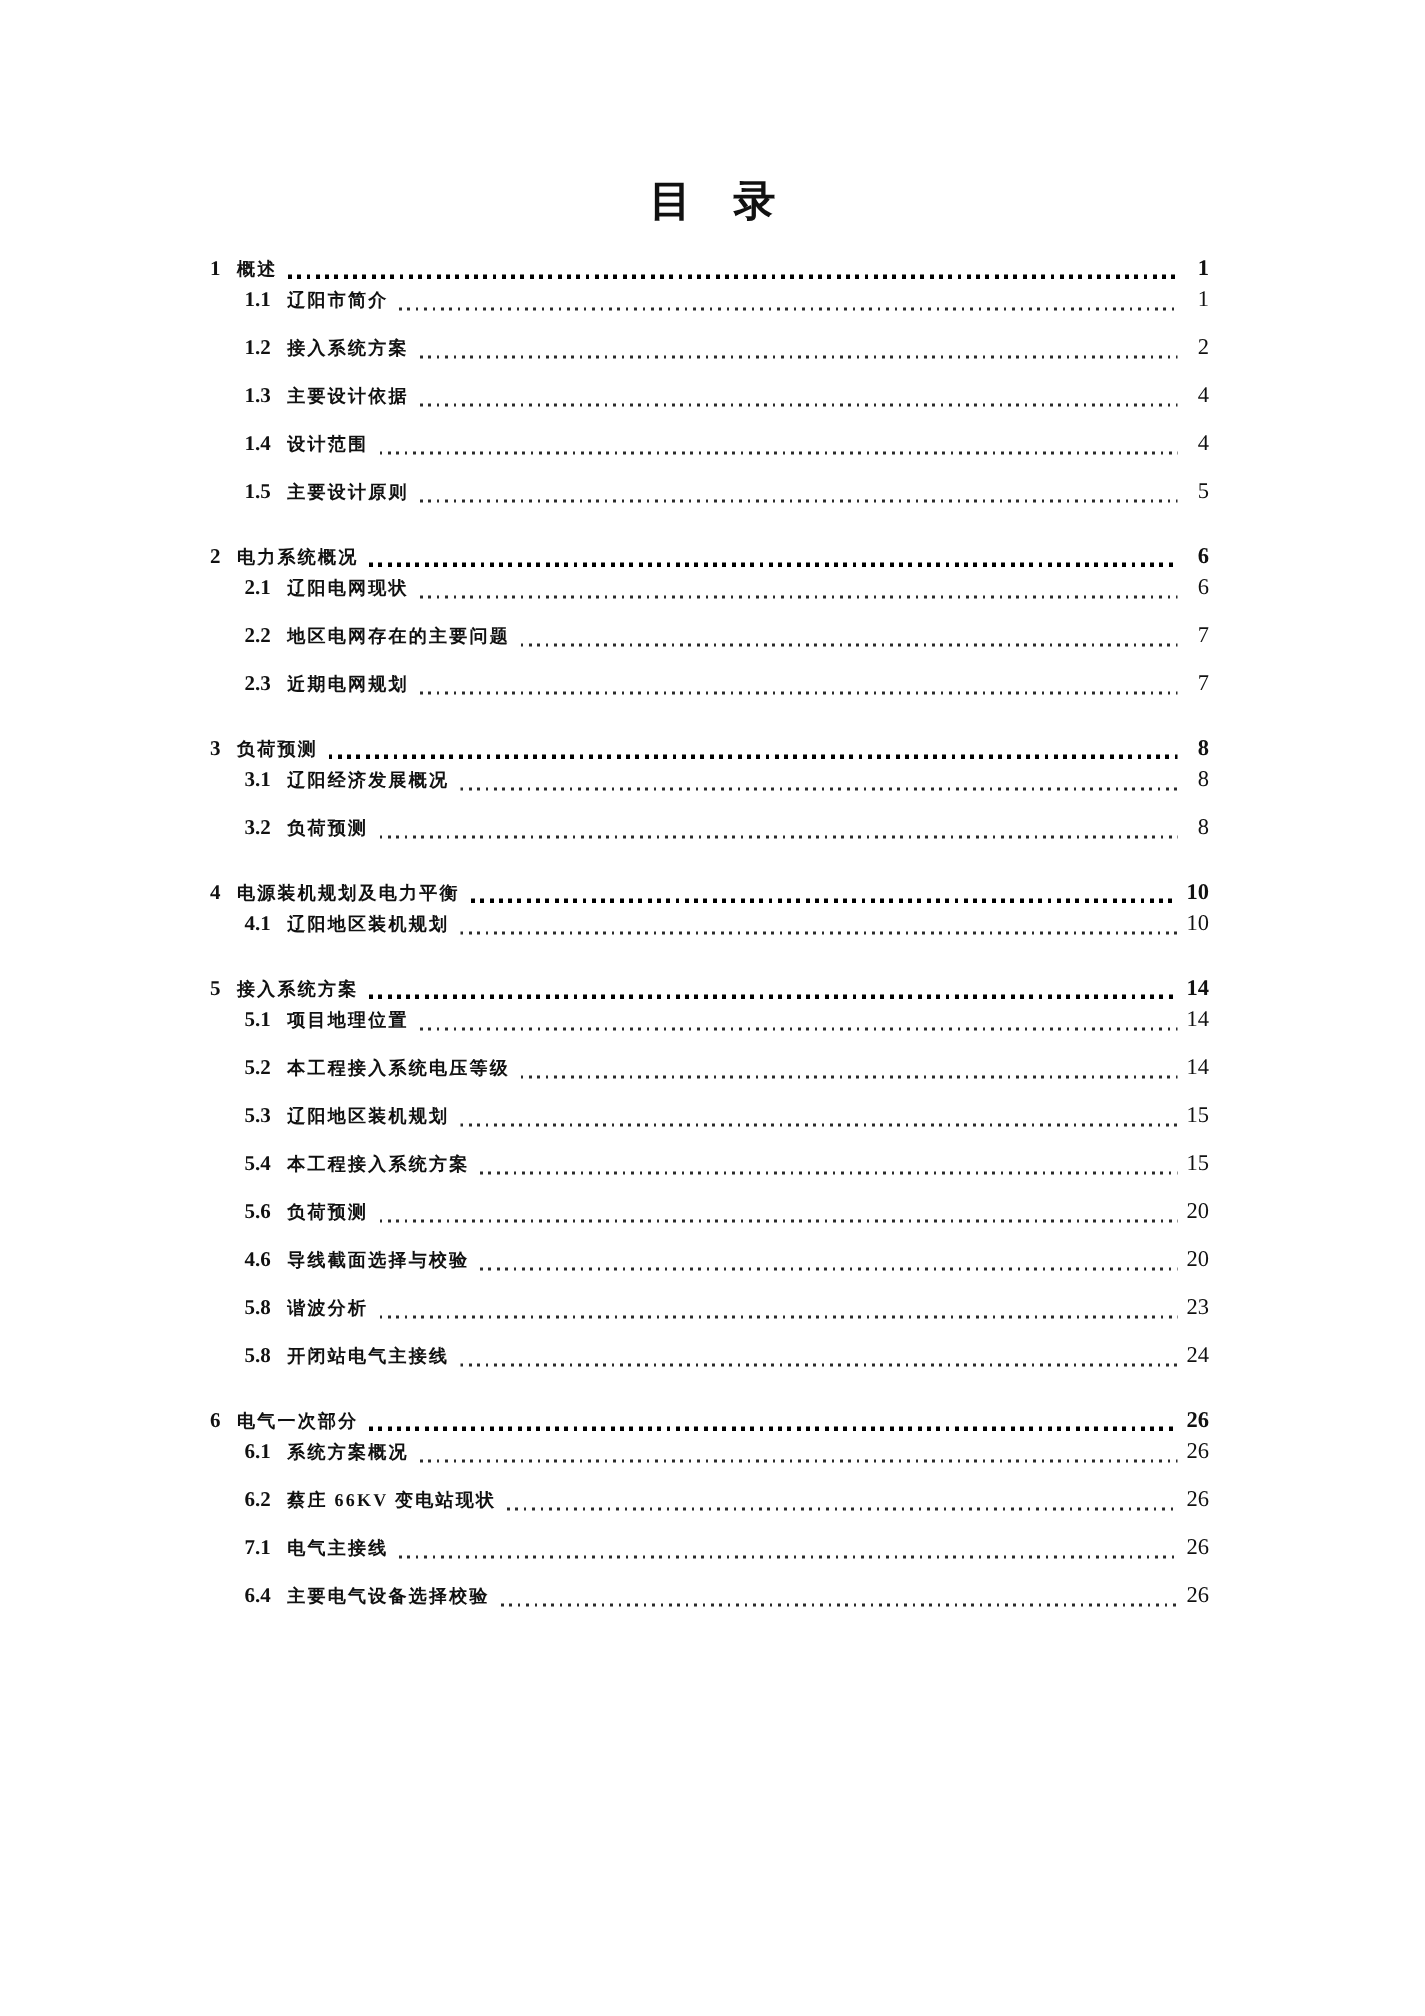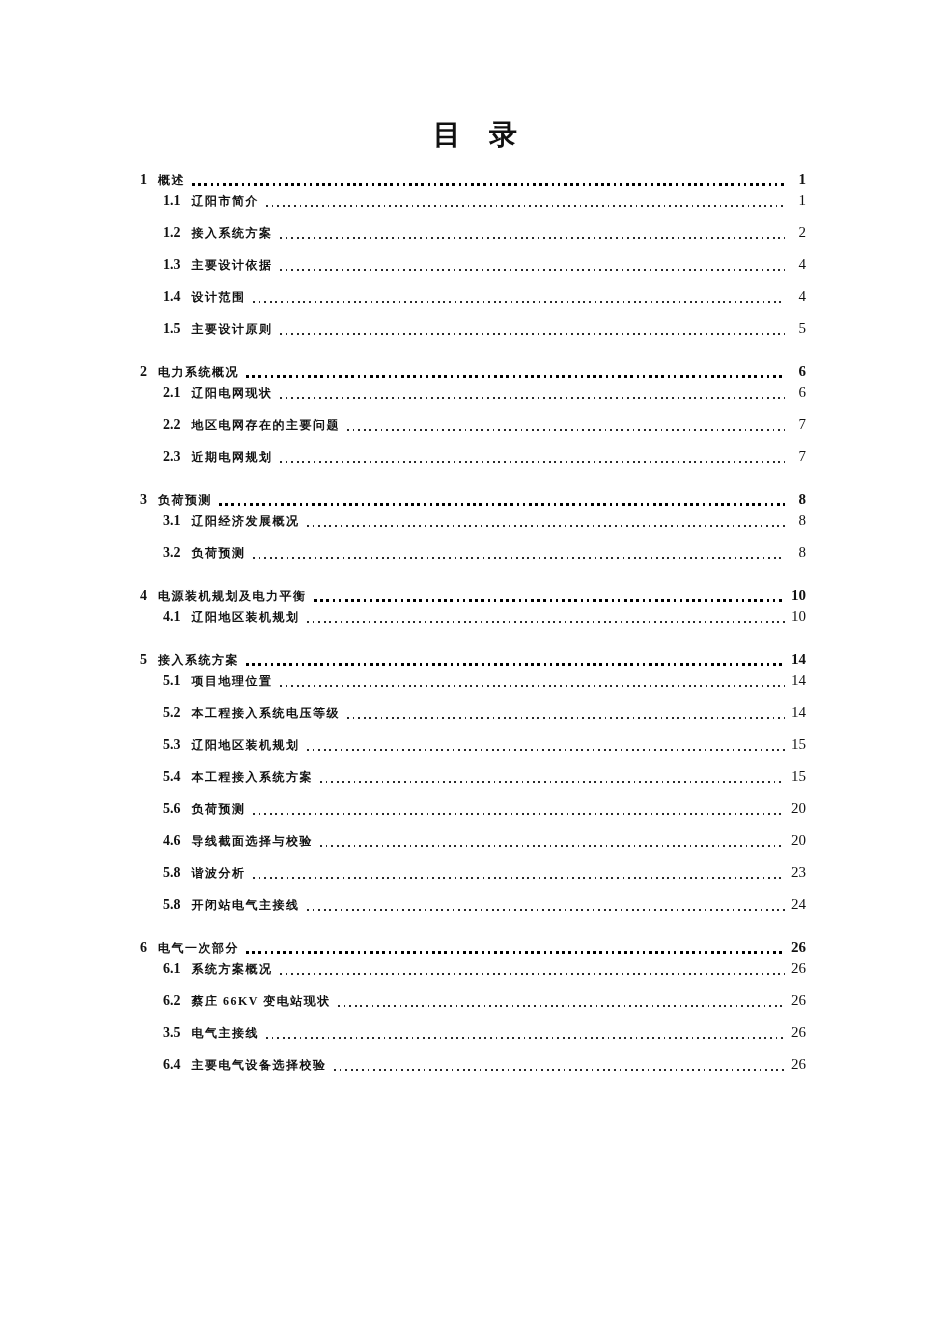--- a/index.html
+++ b/index.html
@@ -252,21 +252,21 @@
         <span class="leader"></span>
         <span class="page-no">26</span>
       </div>
       <div class="row sub mt-sub">
         <span class="num">6.2</span>
         <span class="ttl">蔡庄 66KV 变电站现状</span>
         <span class="leader"></span>
         <span class="page-no">26</span>
       </div>
       <div class="row sub mt-sub">
-        <span class="num">3.5</span>
+        <span class="num">7.1</span>
         <span class="ttl">电气主接线</span>
         <span class="leader"></span>
         <span class="page-no">26</span>
       </div>
       <div class="row sub mt-sub">
         <span class="num">6.4</span>
         <span class="ttl">主要电气设备选择校验</span>
         <span class="leader"></span>
         <span class="page-no">26</span>
       </div>

